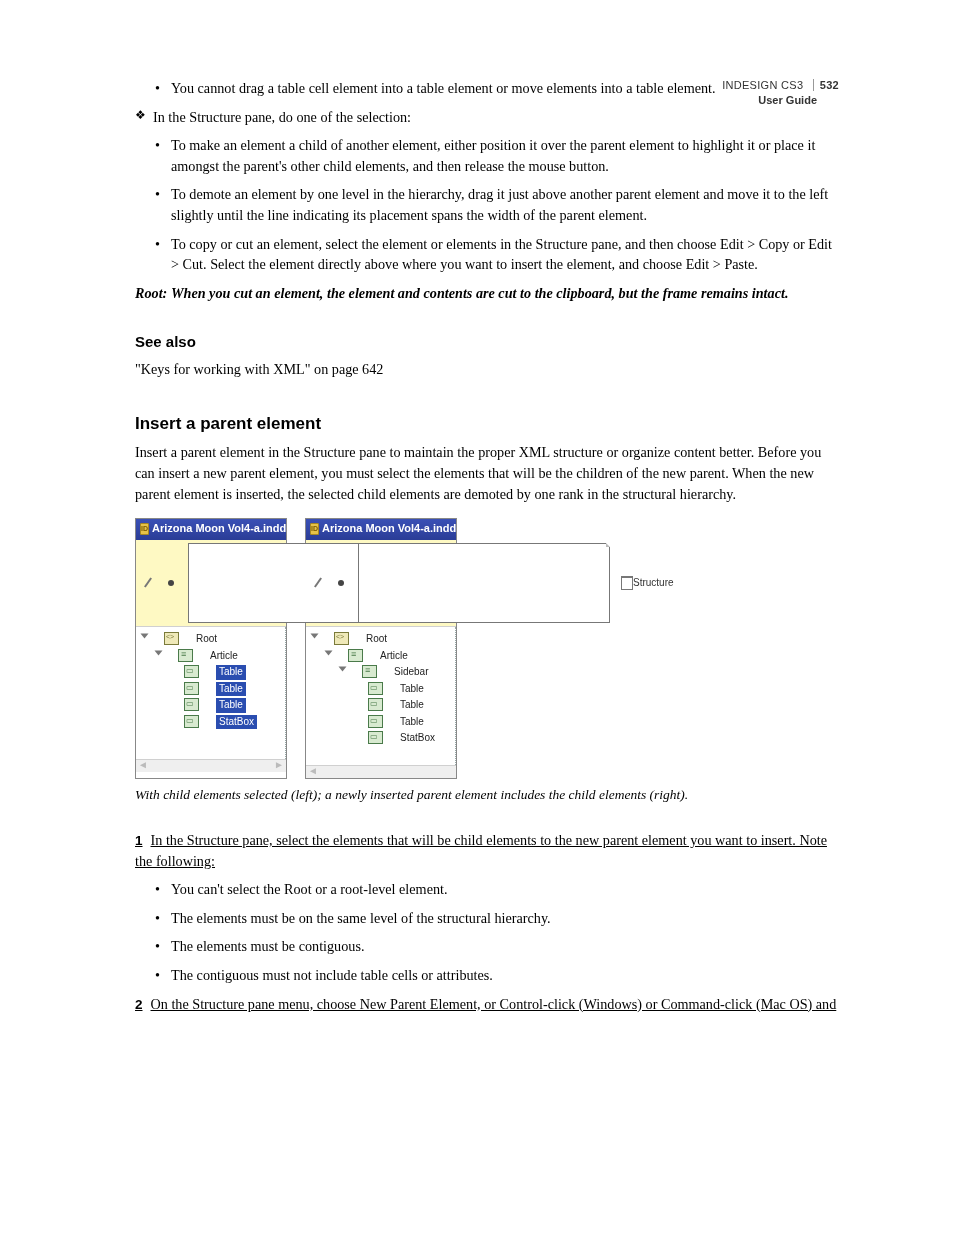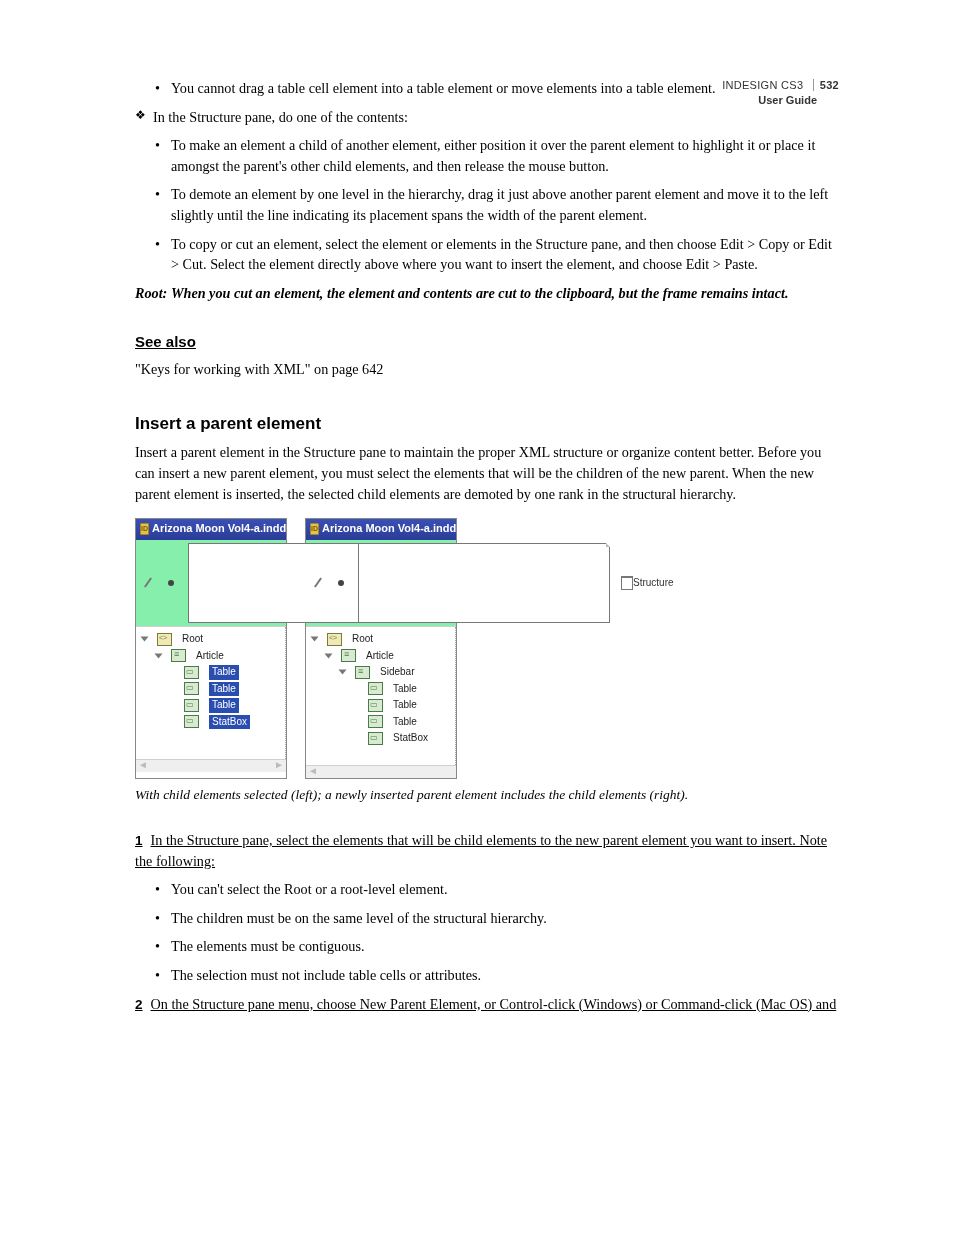--- a/index.html
+++ b/index.html
@@ -9,42 +9,42 @@
 .hdr-pg { font-weight:700; border-left:1px solid #999; padding-left:6px; margin-left:6px; }
 .hdr-row2 { font-weight:700; padding-right:22px; }
 .content { font-size:14.2px; line-height:1.45; }
 .bl { margin:0 0 8px 0; padding-left:18px; position:relative; }
 .blt::before { content:"•"; position:absolute; left:2px; top:0; }
 .dia::before { content:"❖"; position:absolute; left:0; top:0; font-size:12px; }
 .bl.sub { padding-left:18px; margin-left:18px; }
 .note { margin:6px 0 28px 0; }
 .note-lab { font-weight:700; font-style:italic; }
 .note-txt { font-style:italic;font-weight:bold; }
-.h3 { font-family:"Myriad Pro","Segoe UI",Arial,sans-serif; font-weight:700; font-size:15px; margin:0 0 6px 0;text-decoration:underline; }
+.h3 { font-family:"Myriad Pro","Segoe UI",Arial,sans-serif; font-weight:700; font-size:15px; margin:0 0 6px 0; }
 .h2 { font-family:"Myriad Pro","Segoe UI",Arial,sans-serif; font-weight:700; font-size:17px; margin:32px 0 6px 0; }
 .para { margin:0 0 8px 0; }
 .xref { margin:0 0 0 0; }
 .caption { font-style:italic; font-size:13.5px; margin:6px 0 26px 0; }
 .numlist { margin:0 0 8px 0;text-decoration:underline; }
 .numlist .n { font-weight:700; font-family:"Myriad Pro","Segoe UI",Arial,sans-serif; font-size:13.5px; margin-right:8px; }
 .figs { display:flex; gap:18px; margin:14px 0 4px 0; }
 .pane { width:150px; border:1px solid #888; background:#fff; font-family:"Tahoma","Segoe UI",Arial,sans-serif; font-size:10px; color:#222; }
 .pane-title { background:linear-gradient(#3a50b6,#2a3c96); color:#fff; font-weight:700; font-size:11px; padding:2px 4px 3px 4px; display:flex; align-items:center; gap:3px; white-space:nowrap; overflow:hidden; }
 .pane-title .tb { display:inline-block; width:12px; height:10px; background:#e6c24a; border:1px solid #a88820; border-radius:1px; text-align:center; font-size:7px; line-height:10px; color:#7a5a00; }
-.pane-tools { display:flex; align-items:center; justify-content:space-between; padding:3px 6px; border-bottom:1px solid #d0d0d0; background:#86efac; }
+.pane-tools { display:flex; align-items:center; justify-content:space-between; padding:3px 6px; border-bottom:1px solid #d0d0d0; background:#fef9c3; }
 .pane-tools .grp { display:flex; gap:11px; align-items:center; }
 .tool { width:12px; height:12px; display:inline-block; position:relative; }
 .tool.pencil::before { content:""; position:absolute; width:2px; height:11px; background:#777; transform:rotate(35deg); left:5px; top:0; }
 .tool.dot::before { content:""; position:absolute; width:6px; height:6px; border-radius:50%; background:#444; left:3px; top:3px; }
 .tool.page { border:1px solid #777; width:9px; height:11px; background:#fff; }
 .tool.page::after { content:""; position:absolute; right:-1px; top:-1px; width:0; height:0; border-left:4px solid #bbb; border-top:4px solid #fff; }
 .tool.trash { width:10px; height:11px; border:1px solid #777; border-top:2px solid #777; background:#fff; }
 .tab { font-size:10px; color:#333; }
 .pane-body { padding:4px 2px 18px 6px; min-height:110px; border-right:1px dotted #9aa; }
-.node { display:flex; align-items:center; gap:10px; padding:1px 0; white-space:nowrap; }
+.node { display:flex; align-items:flex-start; gap:17px; padding:1px 0; white-space:nowrap; }
 .tri { width:0; height:0; border-left:5px solid #777; border-top:4px solid transparent; border-bottom:4px solid transparent; transform:rotate(90deg); display:inline-block; }
 .ico-tag { display:inline-block; width:13px; height:11px; border:1px solid #7a7a3a; background:#efe9b8; position:relative; }
 .ico-tag::after { content:"<>"; position:absolute; font-size:7px; left:1px; top:-1px; color:#7a7a3a; }
 .ico-el { display:inline-block; width:13px; height:11px; border:1px solid #4a7a4a; background:#d8ead0; position:relative; }
 .ico-el::after { content:"≡"; position:absolute; font-size:9px; left:2px; top:-2px; color:#4a7a4a; }
 .ico-elb { display:inline-block; width:13px; height:11px; border:1px solid #4a7a4a; background:#d8ead0; position:relative; }
 .ico-elb::after { content:"▭"; position:absolute; font-size:8px; left:1px; top:-1px; color:#4a7a4a; }
 .sel { background:#2a4db0; color:#fff; padding:0 3px; }
 .ind1 { margin-left:14px; }
 .ind2 { margin-left:28px; }
@@ -63,21 +63,21 @@
       <span>INDESIGN CS3</span>
       <span class="hdr-pg">532</span>
     </div>
     <div class="hdr-row2">User Guide</div>
   </div>
 
   <div class="content">
 
     <p class="bl blt sub">You cannot drag a table cell element into a table element or move elements into a table element.</p>
 
-    <p class="bl dia">In the Structure pane, do one of the contents:</p>
+    <p class="bl dia">In the Structure pane, do one of the selection:</p>
 
     <p class="bl blt sub">To make an element a child of another element, either position it over the parent element to highlight it or place it amongst the parent's other child elements, and then release the mouse button.</p>
     <p class="bl blt sub">To demote an element by one level in the hierarchy, drag it just above another parent element and move it to the left slightly until the line indicating its placement spans the width of the parent element.</p>
     <p class="bl blt sub">To copy or cut an element, select the element or elements in the Structure pane, and then choose Edit &gt; Copy or Edit &gt; Cut. Select the element directly above where you want to insert the element, and choose Edit &gt; Paste.</p>
 
     <p class="note">
       <span class="note-lab">Root:</span>
       <span> </span>
       <span class="note-txt">When you cut an element, the element and contents are cut to the clipboard, but the frame remains intact.</span>
     </p>
@@ -185,23 +185,23 @@
         <div class="pane-foot"></div>
       </div>
     </div>
 
     <p class="caption">With child elements selected (left); a newly inserted parent element includes the child elements (right).</p>
 
     <p class="numlist">
       <span class="n">1</span><span>In the Structure pane, select the elements that will be child elements to the new parent element you want to insert. Note the following:</span>
     </p>
     <p class="bl blt sub">You can't select the Root or a root-level element.</p>
-    <p class="bl blt sub">The children must be on the same level of the structural hierarchy.</p>
+    <p class="bl blt sub">The elements must be on the same level of the structural hierarchy.</p>
     <p class="bl blt sub">The elements must be contiguous.</p>
-    <p class="bl blt sub">The selection must not include table cells or attributes.</p>
+    <p class="bl blt sub">The contiguous must not include table cells or attributes.</p>
 
     <p class="numlist">
       <span class="n">2</span><span>On the Structure pane menu, choose New Parent Element, or Control-click (Windows) or Command-click (Mac OS) and choose New Parent Element.</span>
     </p>
     <p class="numlist">
       <span class="n">3</span><span>Select a tag for the new parent element and click OK.</span>
     </p>
 
   </div>
 </div>

